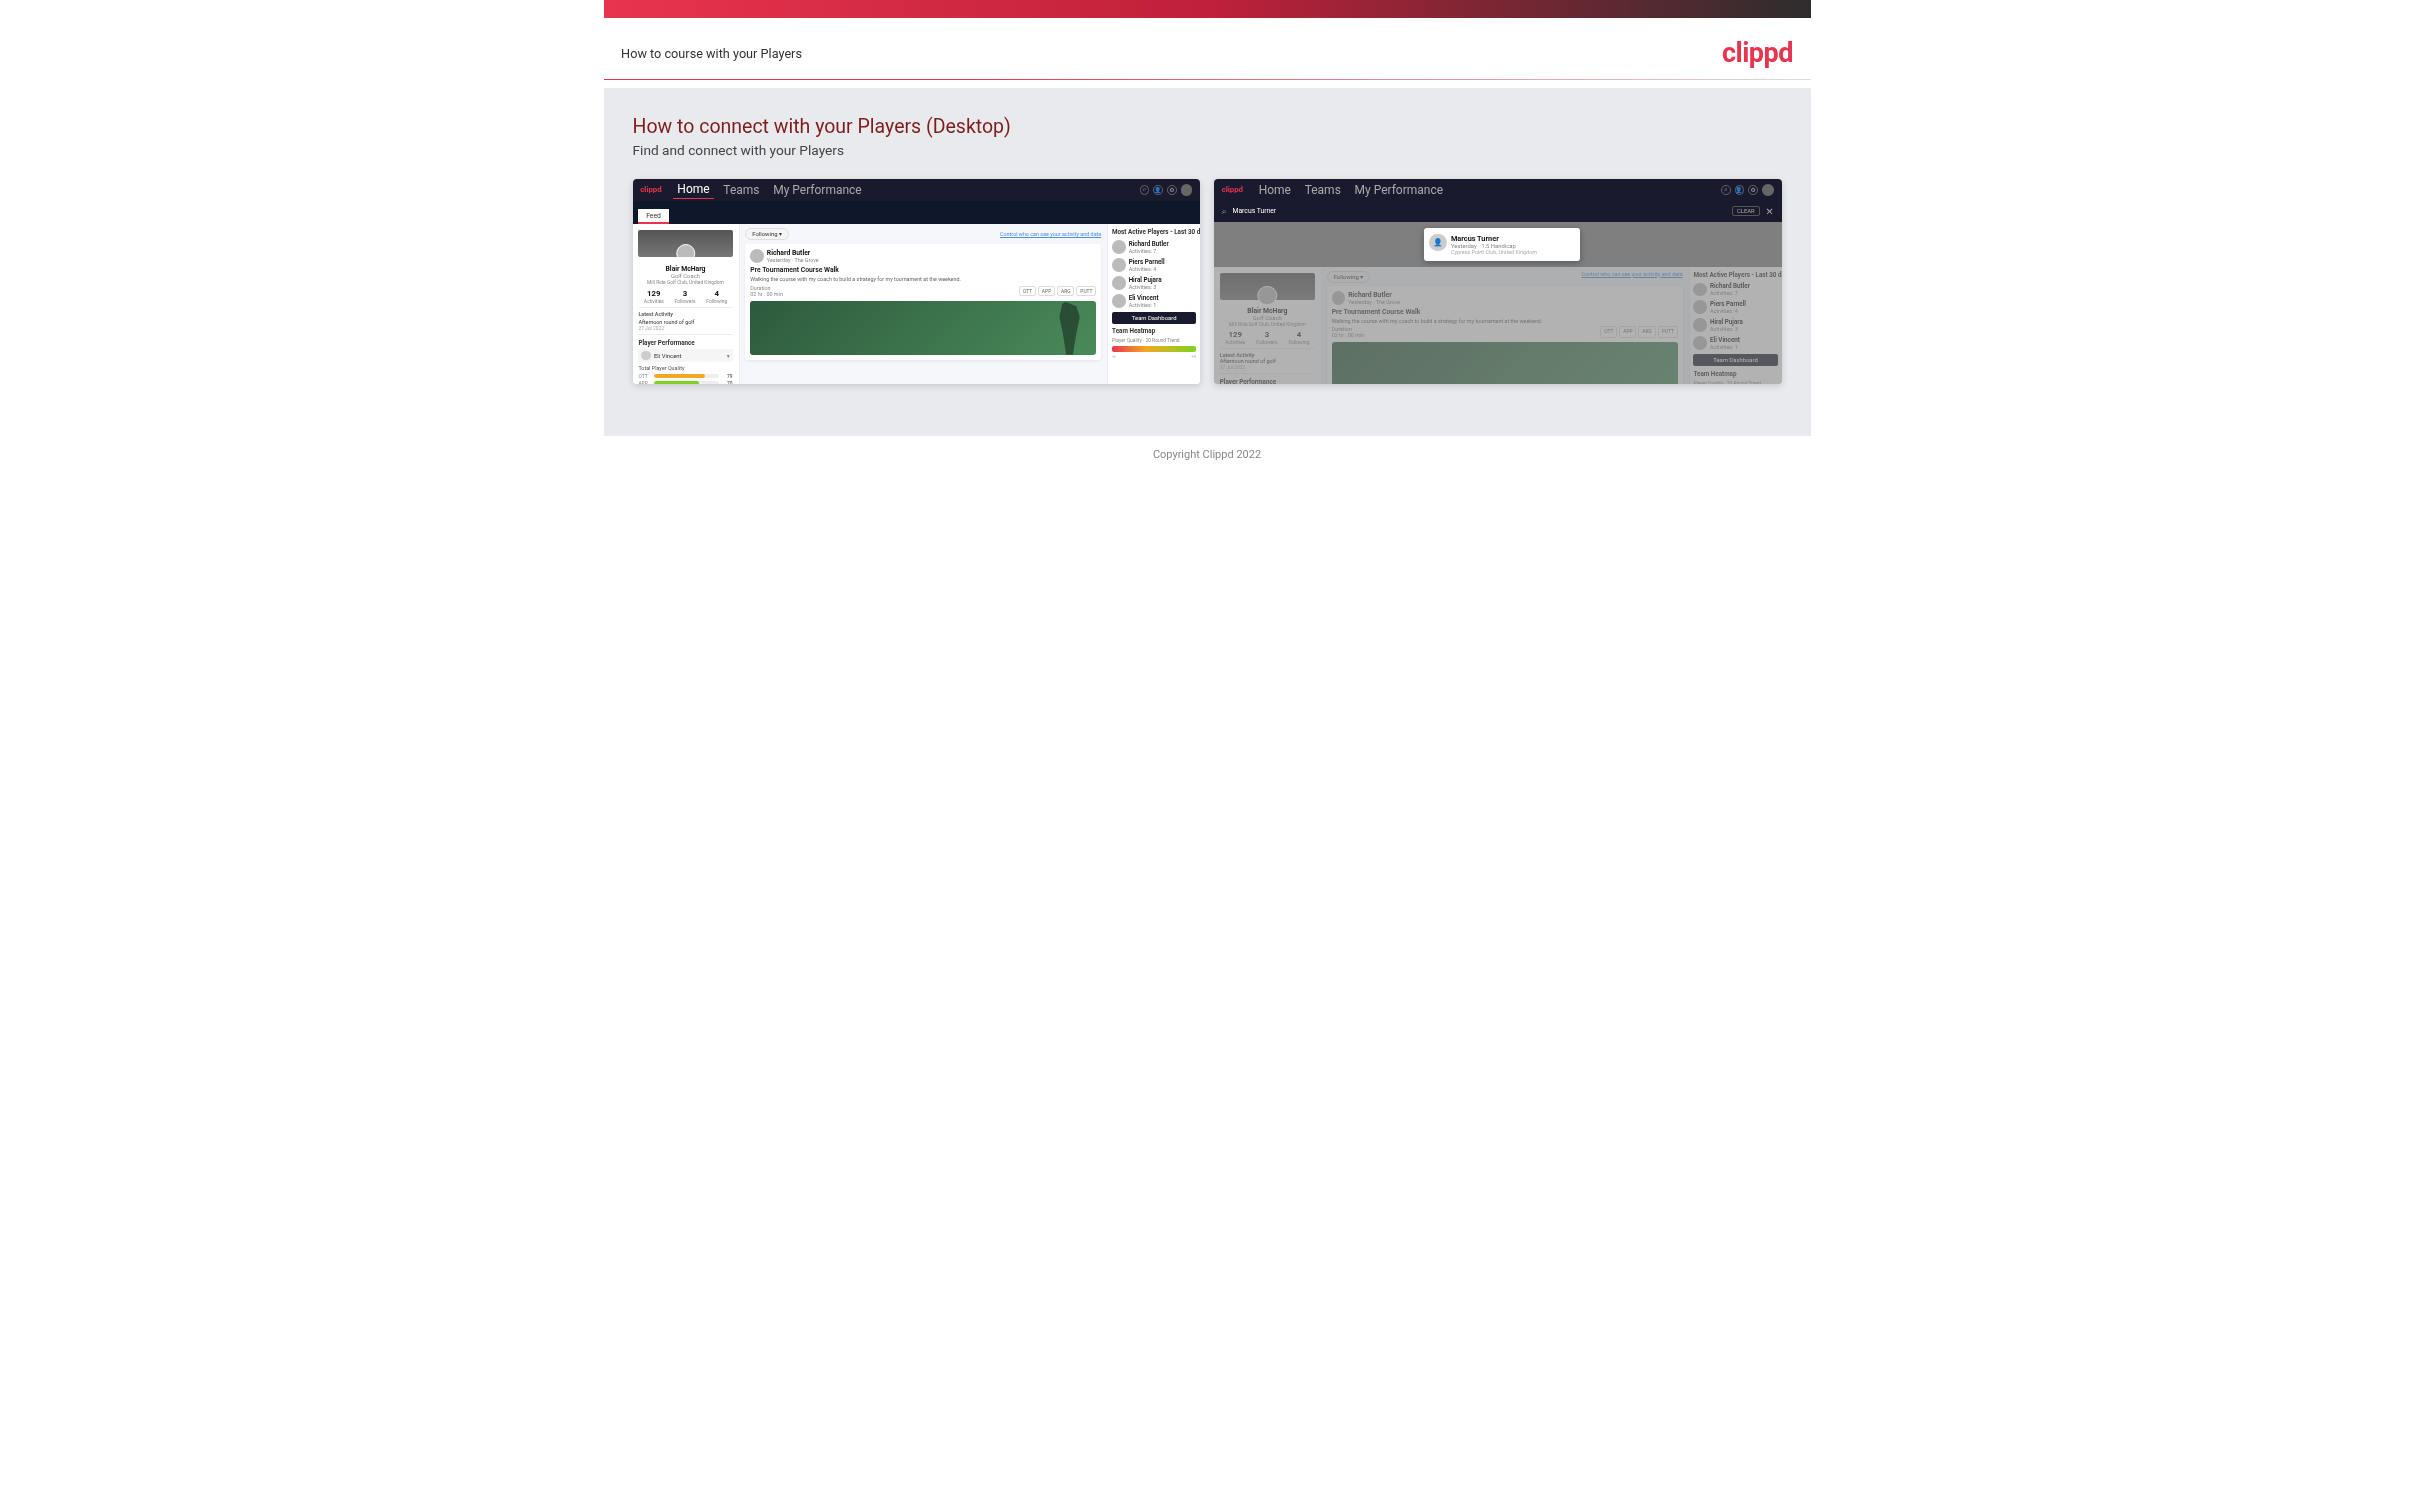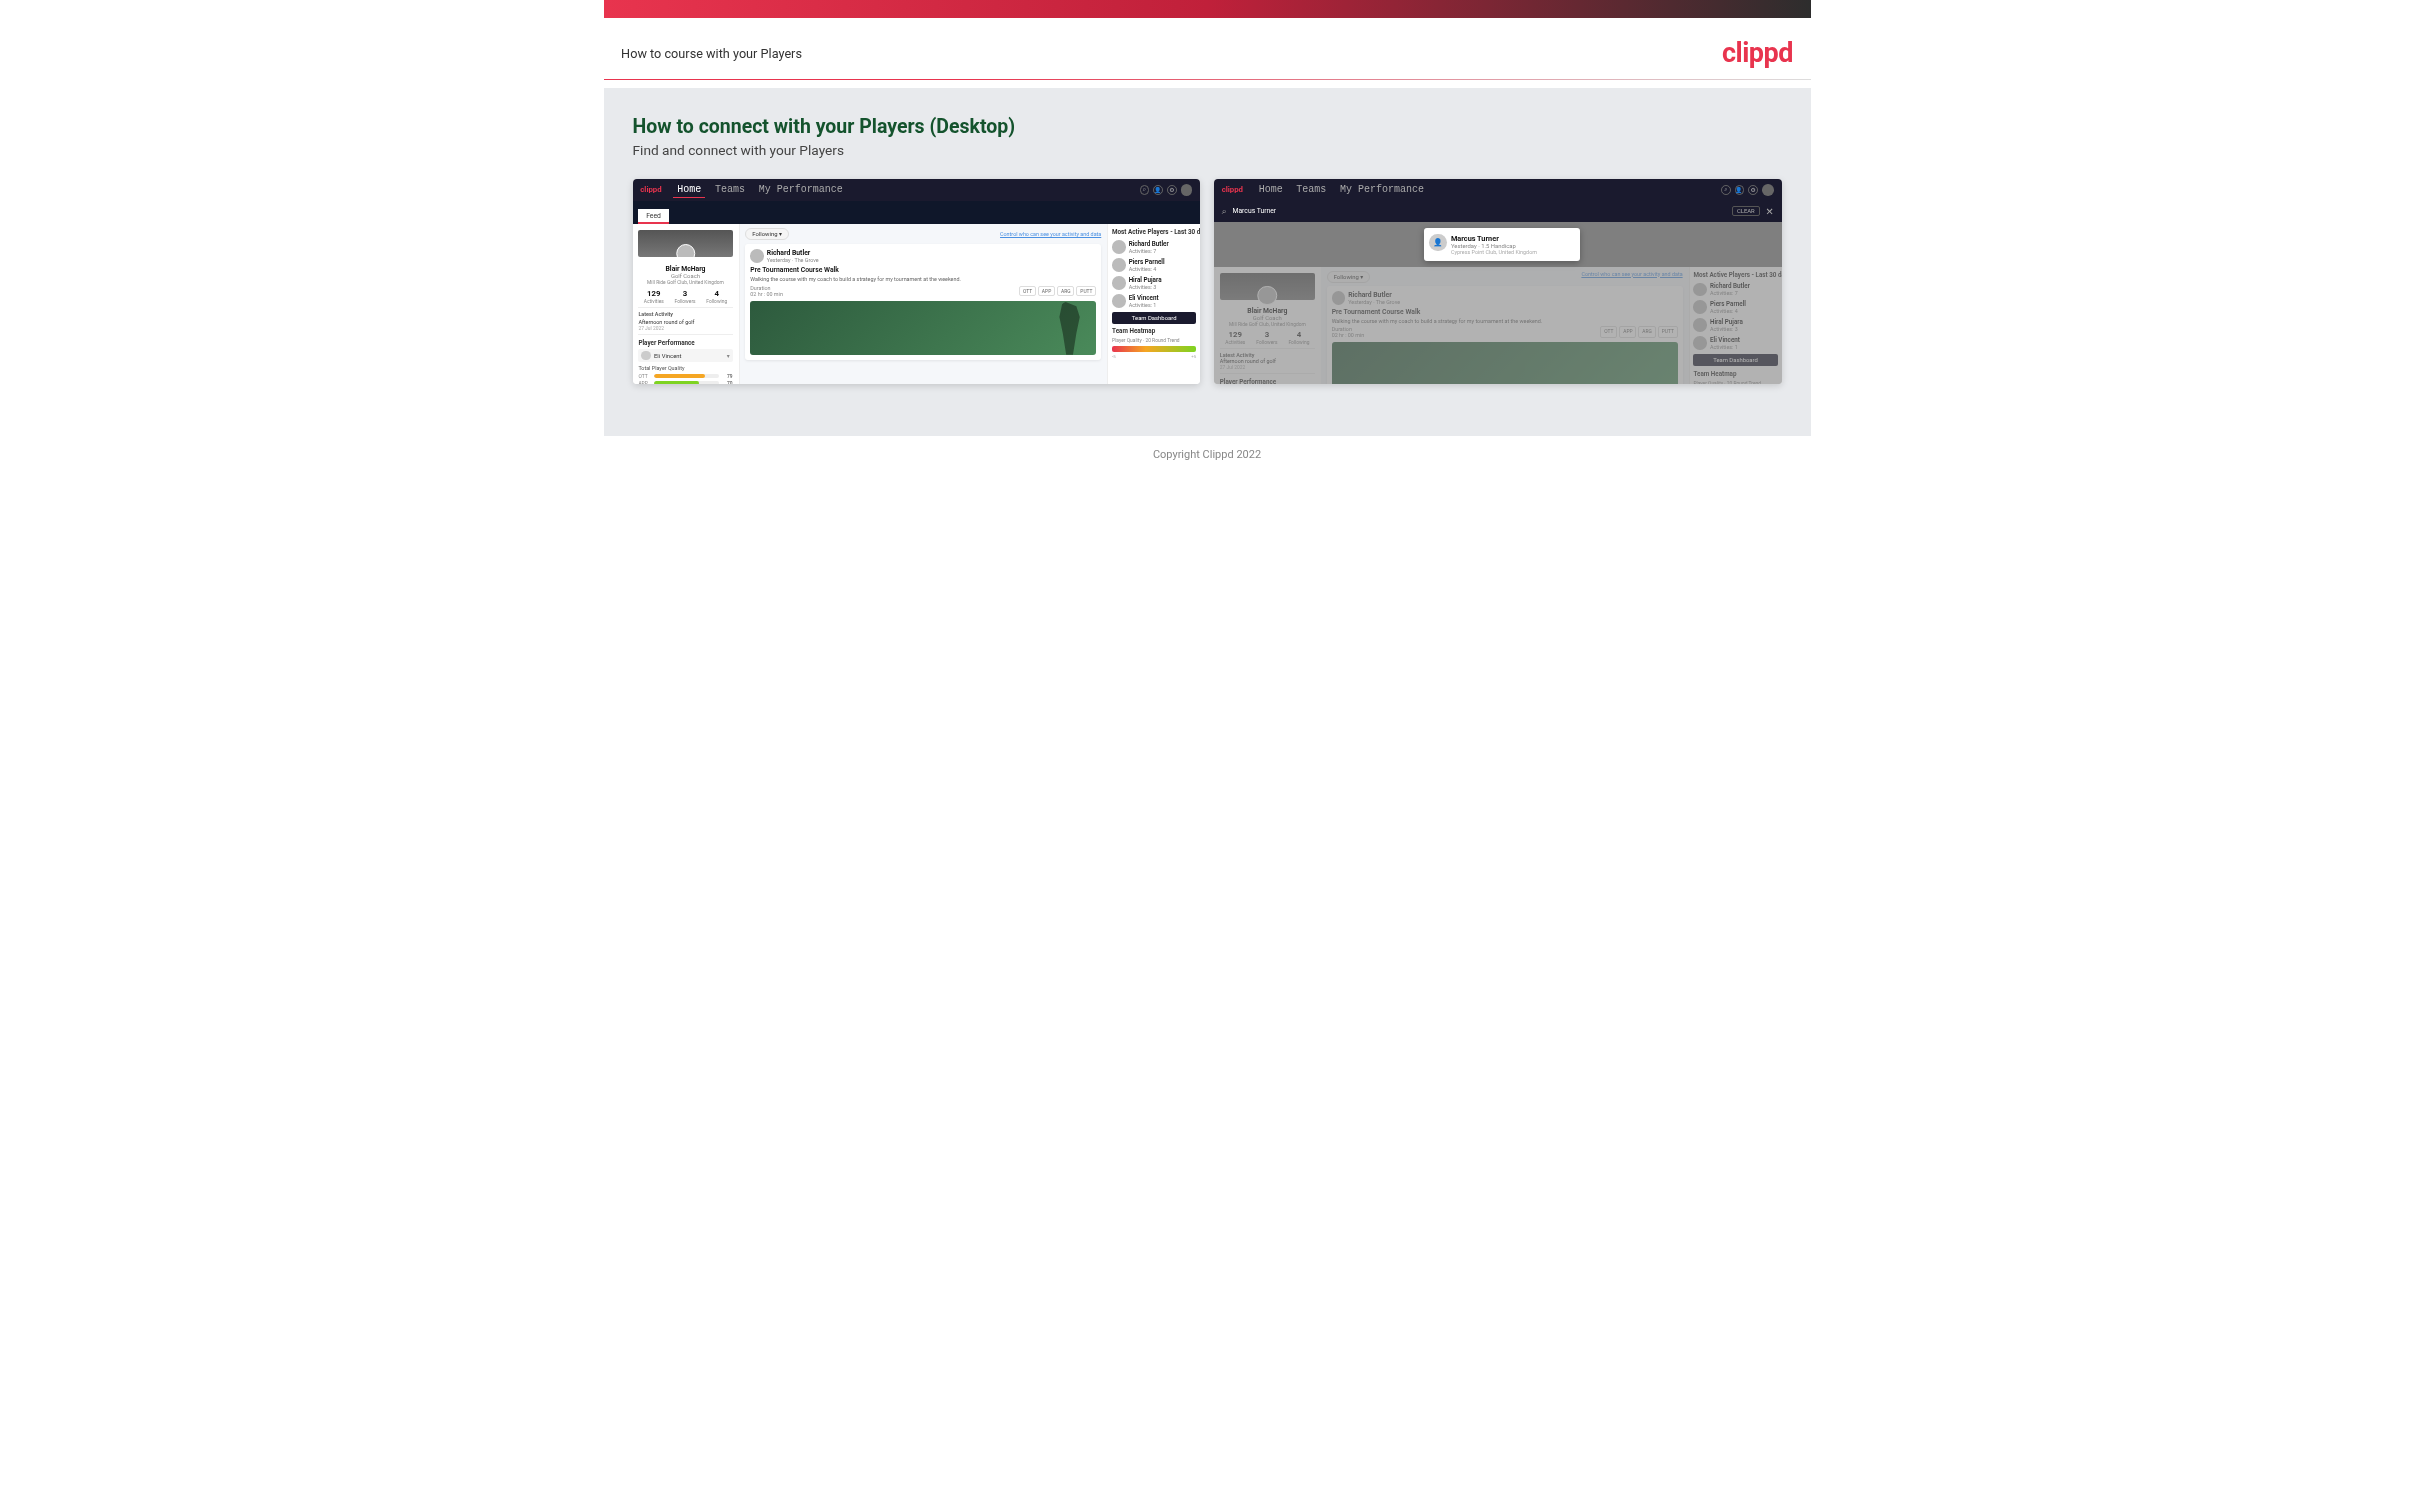--- a/index.html
+++ b/index.html
@@ -45,22 +45,22 @@
     }
 
     
     .main-content {
       background: #e8eaed;
       margin: 7.8px 0 0 0;
       padding: 27px 29px 29px 29px;
     }
     .main-title {
       font-size: 19.5px;
-      font-weight: 700;
-      color: #14532d;
+      font-weight: 400;
+      color: #7f1d1d;
       margin-bottom: 3.9px;
     }
     .main-subtitle {
       font-size: 13.7px;
       color: #444;
       margin-bottom: 21.5px;
     }
 
     
     .screenshots-row {
@@ -93,23 +93,22 @@
       gap: 5.9px;
     }
     .mock-nav-logo {
       color: #e8344e;
       font-size: 7.8px;
       font-weight: 700;
       margin-right: 5.9px;
     }
     .mock-nav-link {
       color: #aaa;
-      font-size: 10px;
+      font-size: 12px;
       padding: 2px 3.9px;
-      font-family: Liberation Mono, monospace;
     }
     .mock-nav-link.active {
       color: #fff;
       border-bottom: 1px solid #e8344e;
     }
     .mock-nav-icons {
       margin-left: auto;
       display: flex;
       gap: 3.9px;
       align-items: center;

